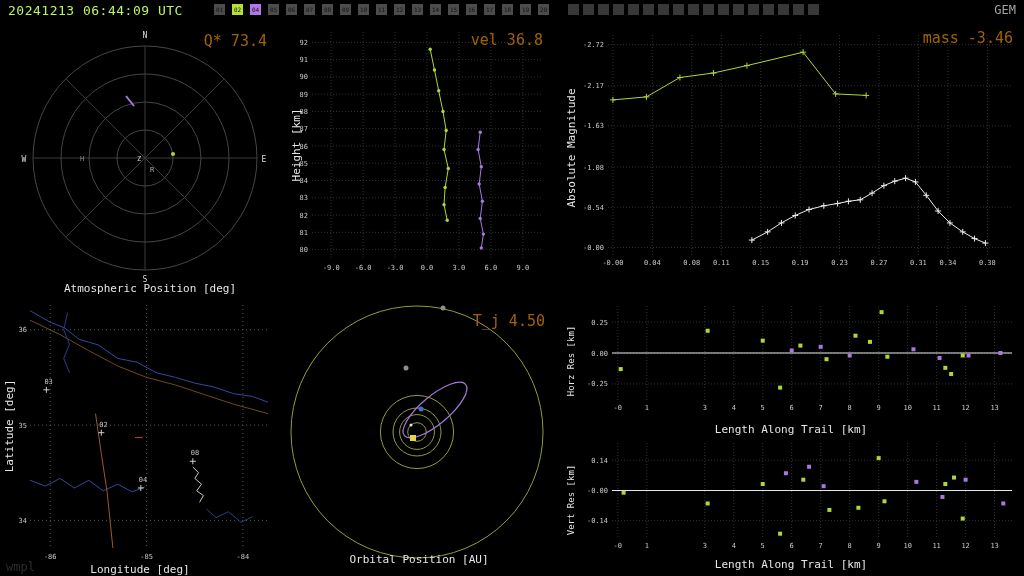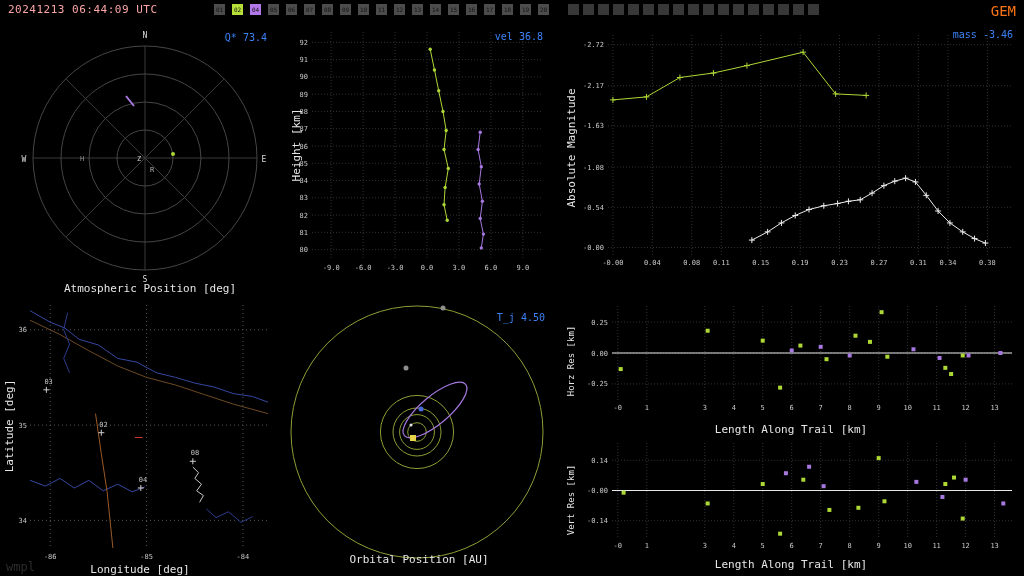--- a/index.html
+++ b/index.html
@@ -1,30 +1,30 @@
 <!DOCTYPE html>
 <html><head>
 <meta charset="utf-8">
 <style>
 *{margin:0;padding:0;box-sizing:border-box}
 html,body{background:#000}
 body{width:1024px;height:576px;overflow:hidden;font-family:"DejaVu Sans Mono",monospace;color:#e6e6e6}
 .screen{position:relative;width:1024px;height:576px;background:#000}
 .topbar{position:absolute;left:0;top:0;width:100%;height:20px}
-.clock{position:absolute;left:8px;top:3px;font-size:11px;letter-spacing:.5px;color:#fca5a5}
-.shower{position:absolute;right:8px;top:3px;font-size:14px;color:#f97316}
+.clock{position:absolute;left:8px;top:3px;font-size:13px;letter-spacing:.5px;color:#bef264}
+.shower{position:absolute;right:8px;top:3px;font-size:12px;color:#a3a3a3}
 .stations{position:absolute;left:214px;top:4px;display:flex}
 .stn{width:11px;height:11px;margin-right:7px;background:#4c4c4c;color:#141414;font-size:6px;line-height:11px;text-align:center;flex:none}
 .stn.green{background:#b6df3a}
 .stn.purple{background:#b277e8}
 .stn.empty{background:#383838;margin-right:4px}
 .stn.gap{margin-left:12px}
 .panel{position:absolute}
 .panel svg{position:absolute;left:0;top:0;overflow:visible}
-.ptitle{position:absolute;font-size:10px;color:#3b82f6;white-space:nowrap}
+.ptitle{position:absolute;font-size:15px;color:#a16207;white-space:nowrap}
 .cap{position:absolute;left:0;right:0;text-align:center;font-size:11px;color:#e6e6e6;white-space:nowrap}
 .ylab{position:absolute;top:50%;transform-origin:0 0;transform:rotate(-90deg) translateX(-50%);white-space:nowrap;font-size:11px;color:#e6e6e6}
 .tick{font-size:7px;fill:#c8c8c8}
 .compass{font-size:8px;fill:#dcdcdc}
 .stlab{font-size:7px;fill:#c4c4c4}
 .pmark{font-size:7px}
 .grid{stroke:#313131;stroke-dasharray:1 2}
 .mapgrid{stroke:#585858;stroke-dasharray:1 3}
 .watermark{position:absolute;left:6px;bottom:2px;font-size:12px;color:#2d2d2d}
 </style>

